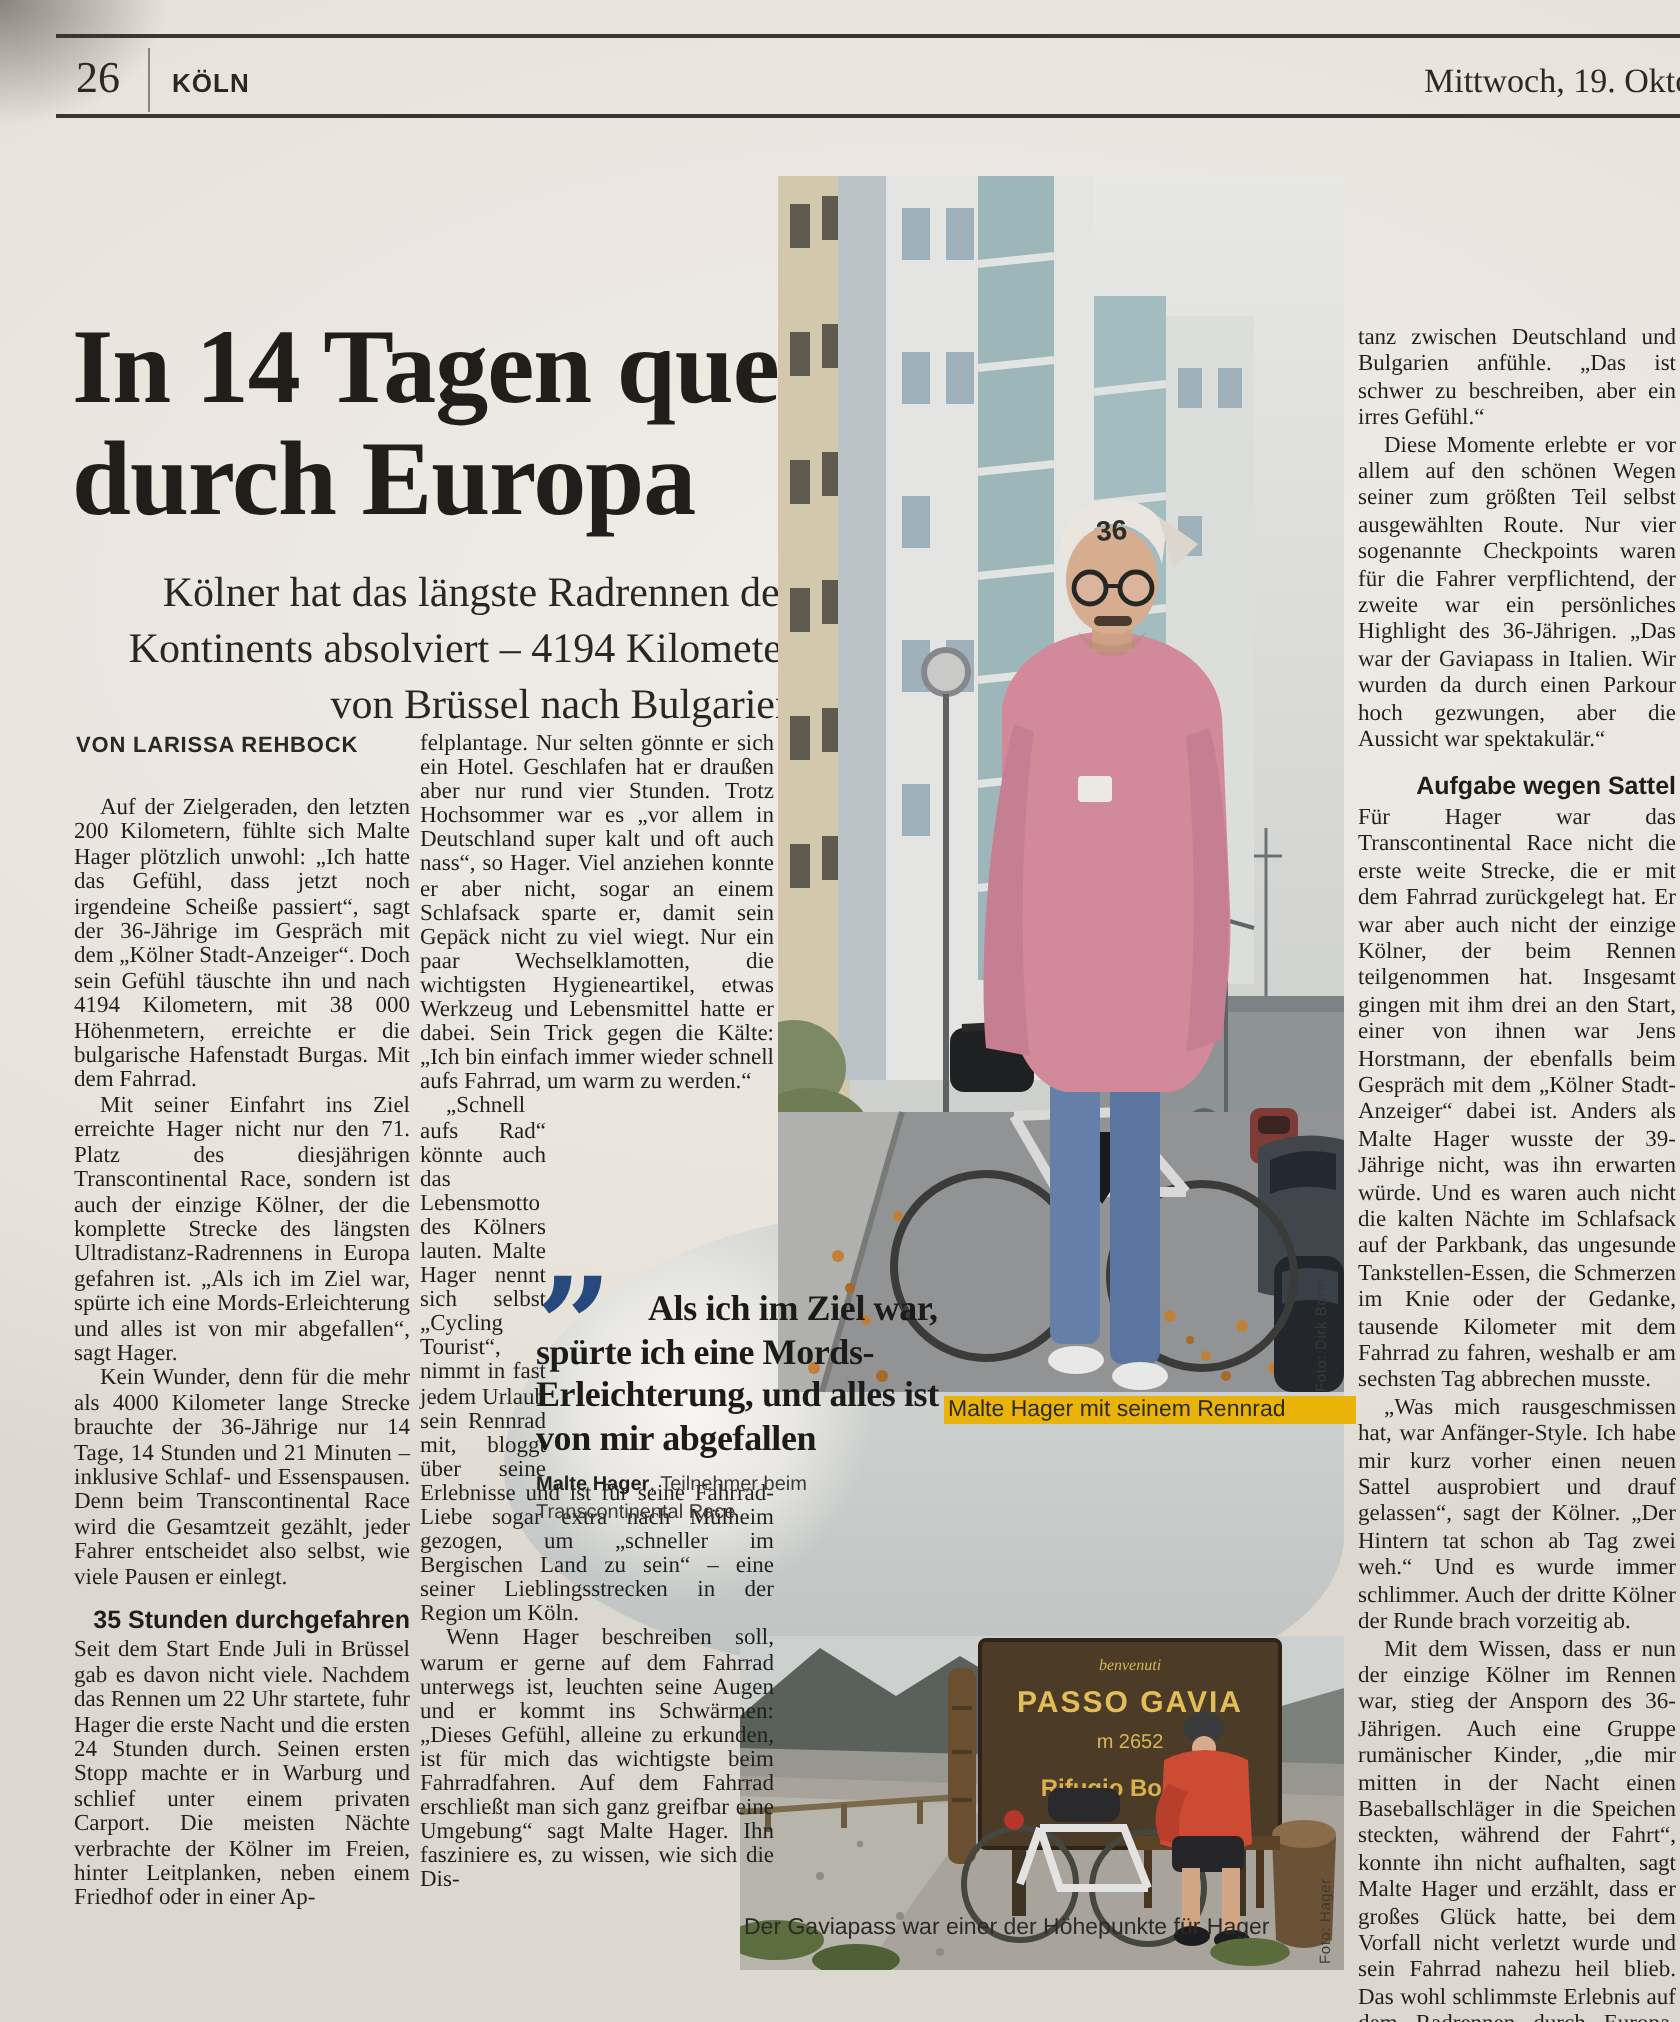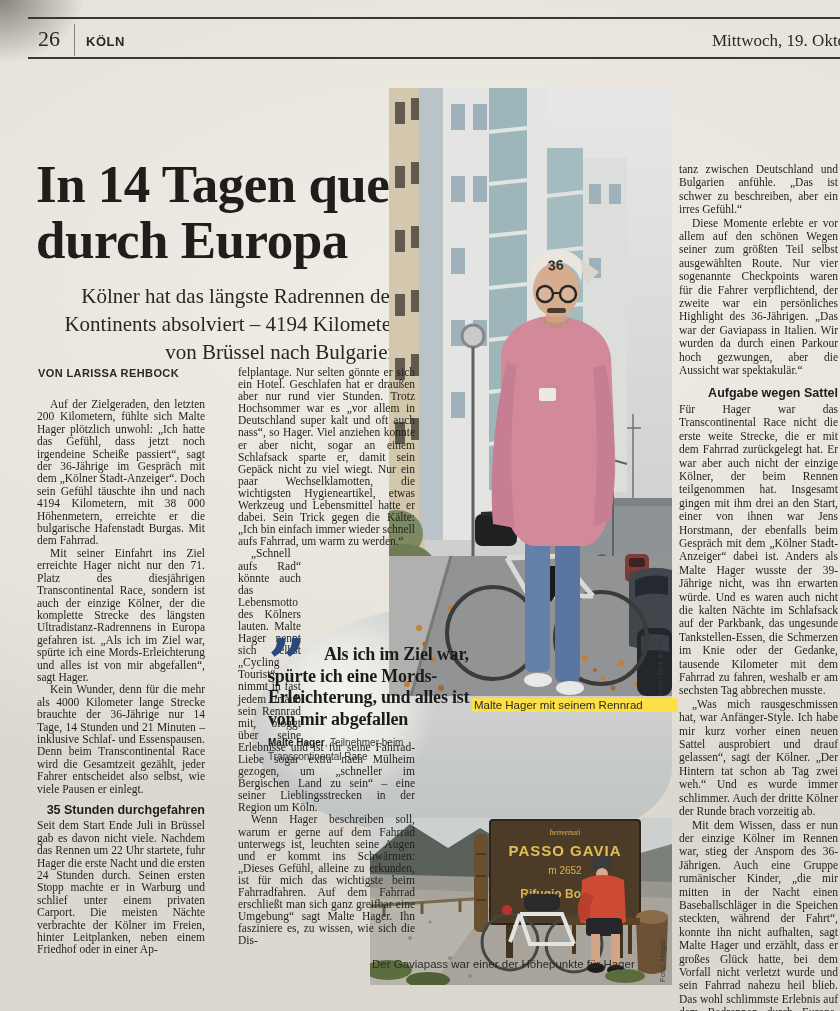--- a/index.html
+++ b/index.html
@@ -20,21 +20,21 @@
   .date{left:712px;top:31px;font-size:17px;white-space:nowrap;color:#2c2823;}
   
   .headline{left:36px;top:156px;width:382px;font-size:53px;line-height:56px;
     font-weight:bold;color:#211d1a;letter-spacing:-.5px;}
   .subheadline{left:38px;top:282px;width:360px;font-size:21px;line-height:28px;color:#2a2623;text-align:right;}
   .byline{left:38px;top:367px;font-family:"Liberation Sans",sans-serif;font-weight:bold;
     font-size:11px;letter-spacing:.4px;color:#2b2722;}
   
   .col{position:absolute;text-align:justify;font-size:11.5px;color:#211f1c;hyphens:auto;}
   .col1{left:37px;top:398px;width:168px;line-height:12.4px;}
-  .col2{left:210px;top:366px;width:177px;line-height:12.1px;z-index:5;margin-left:28px;}
+  .col2{left:210px;top:366px;width:177px;line-height:12.1px;z-index:5;}
   .col4{left:679px;top:163px;width:159px;line-height:13.4px;}
   .para{margin:0;}
   .ind{text-indent:13px;}
   .subhead{font-family:"Liberation Sans",sans-serif;font-weight:bold;font-size:12.5px;
     margin:9px 0 3px 0;text-align:right;text-indent:0;color:#1f1c19;}
   .qfloat{float:right;width:114px;height:192px;}
   
   .cloudblob{left:252px;top:606px;width:420px;height:232px;z-index:1;
     border-radius:52% 38% 30% 55% / 62% 46% 34% 50%;
     background:
@@ -45,21 +45,21 @@
   .qmark{position:absolute;left:0;top:-14px;font-size:66px;line-height:66px;
     font-weight:bold;color:#27497e;font-family:"DejaVu Serif",serif;}
   .qtext{margin:0;font-size:18px;line-height:21.5px;font-weight:bold;color:#1d1b1a;
     text-indent:56px;letter-spacing:-.2px;}
   .qattr{margin-top:6px;font-family:Liberation Sans, sans-serif;font-size:10px;
     line-height:13.5px;color:#3a3836;}
   .qattr b{color:#242220;}
   
   .photo{position:absolute;z-index:2;}
   .caption{position:absolute;font-family:"Liberation Sans",sans-serif;font-size:11.5px;
-    color:#2c2a27;z-index:7;background:#fde047;padding:1px 4px 1px 2px;}
+    color:#2c2a27;z-index:7;background:#eab308;padding:1px 4px 1px 2px;}
   .credit{position:absolute;font-family:"Liberation Sans",sans-serif;font-size:7.5px;
     color:#3c3a36;writing-mode:vertical-rl;transform:rotate(180deg);z-index:8;letter-spacing:.3px;}
 </style>
 </head>
 <body>
 
 <div class="rule" style="top:17px"></div>
 <div class="abs page-num">26</div>
 <div class="abs hdiv"></div>
 <div class="abs section">KÖLN</div>

